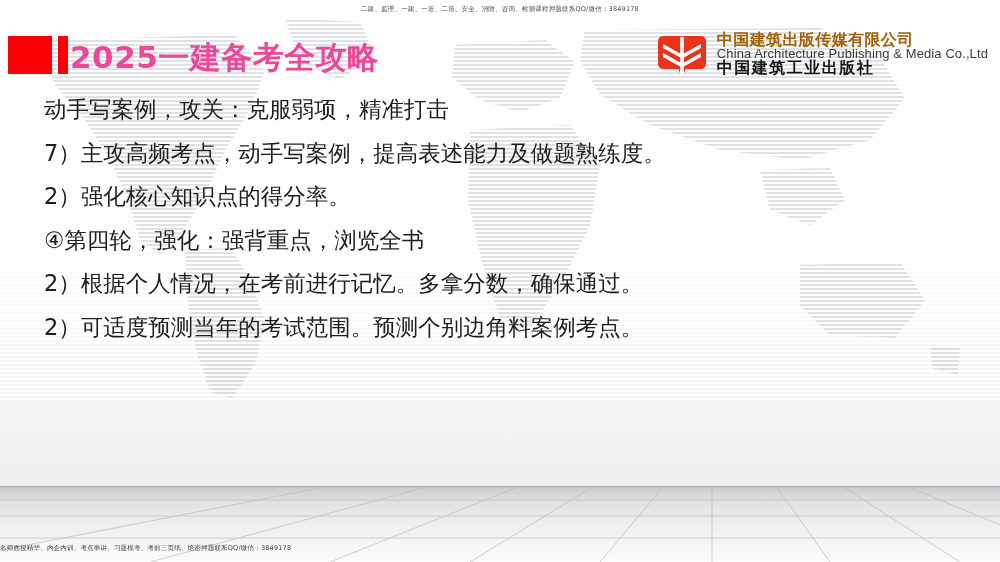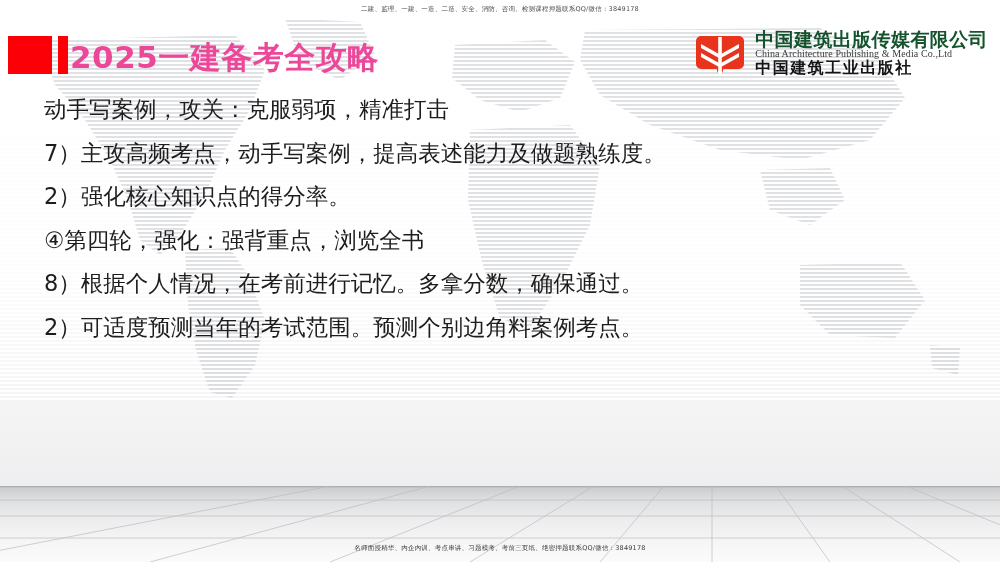--- a/index.html
+++ b/index.html
@@ -97,35 +97,35 @@
   .logo {
     position: absolute;
     right: 12px; top: 30px;
     display: flex;
     align-items: center;
     gap: 9px;
   }
   .logo-mark { width: 52px; height: 50px; flex: none; }
   .logo-text { display: flex; flex-direction: column; justify-content: center; }
   .logo-cn-main {
-    font-size: 19px;
+    font-size: 16px;
     font-weight: bold;
-    color: #14532d;
+    color: #a16207;
     letter-spacing: 0.4px;
     line-height: 17px;
     white-space: nowrap;
     font-family: Liberation Serif, serif;
   }
   .logo-en {
-    font-size: 10px;
+    font-size: 13px;
     color: #3b3b3b;
     letter-spacing: 0.1px;
     line-height: 11px;
     white-space: nowrap;
-    font-family: Liberation Serif, serif;
+    font-family: Liberation Sans, sans-serif;
   }
   .logo-cn-sub {
     font-size: 16px;
     font-weight: bold;
     color: #141414;
     letter-spacing: 1.5px;
     line-height: 20px;
     white-space: nowrap;
     font-family: Liberation Mono, monospace;
   }
@@ -153,21 +153,20 @@
     font-size: 6.5px;
     color: #4b4b4b;
     letter-spacing: 0.2px;
     white-space: nowrap;
     font-family: "DejaVu Sans", "Liberation Sans", sans-serif;
   }
   .wm-bottom {
     position: absolute;
     left: 0; top: 544px;
     width: 1000px;
-    text-align: center;
     font-size: 6.5px;
     color: #3a3a3a;
     letter-spacing: 0.2px;
     white-space: nowrap;
     z-index: 5;
     font-family: "DejaVu Sans", "Liberation Sans", sans-serif;
   }
 </style>
 </head>
 <body>
@@ -248,19 +247,19 @@
       <span class="logo-en">China Architecture Publishing &amp; Media Co.,Ltd</span>
       <span class="logo-cn-sub">中国建筑工业出版社</span>
     </span>
   </div>
 
   <div class="body-copy">
     <div class="copy-line">动手写案例，攻关：克服弱项，精准打击</div>
     <div class="copy-line">7）主攻高频考点，动手写案例，提高表述能力及做题熟练度。</div>
     <div class="copy-line">2）强化核心知识点的得分率。</div>
     <div class="copy-line">④第四轮，强化：强背重点，浏览全书</div>
-    <div class="copy-line">8）根据个人情况，在考前进行记忆。多拿分数，确保通过。</div>
+    <div class="copy-line">2）根据个人情况，在考前进行记忆。多拿分数，确保通过。</div>
     <div class="copy-line">2）可适度预测当年的考试范围。预测个别边角料案例考点。</div>
   </div>
 
   <div class="wm-bottom">名师面授精华、内企内训、考点串讲、习题模考、考前三页纸、绝密押题联系QQ/微信：3849178</div>
 
 </div>
 
 </body></html>

